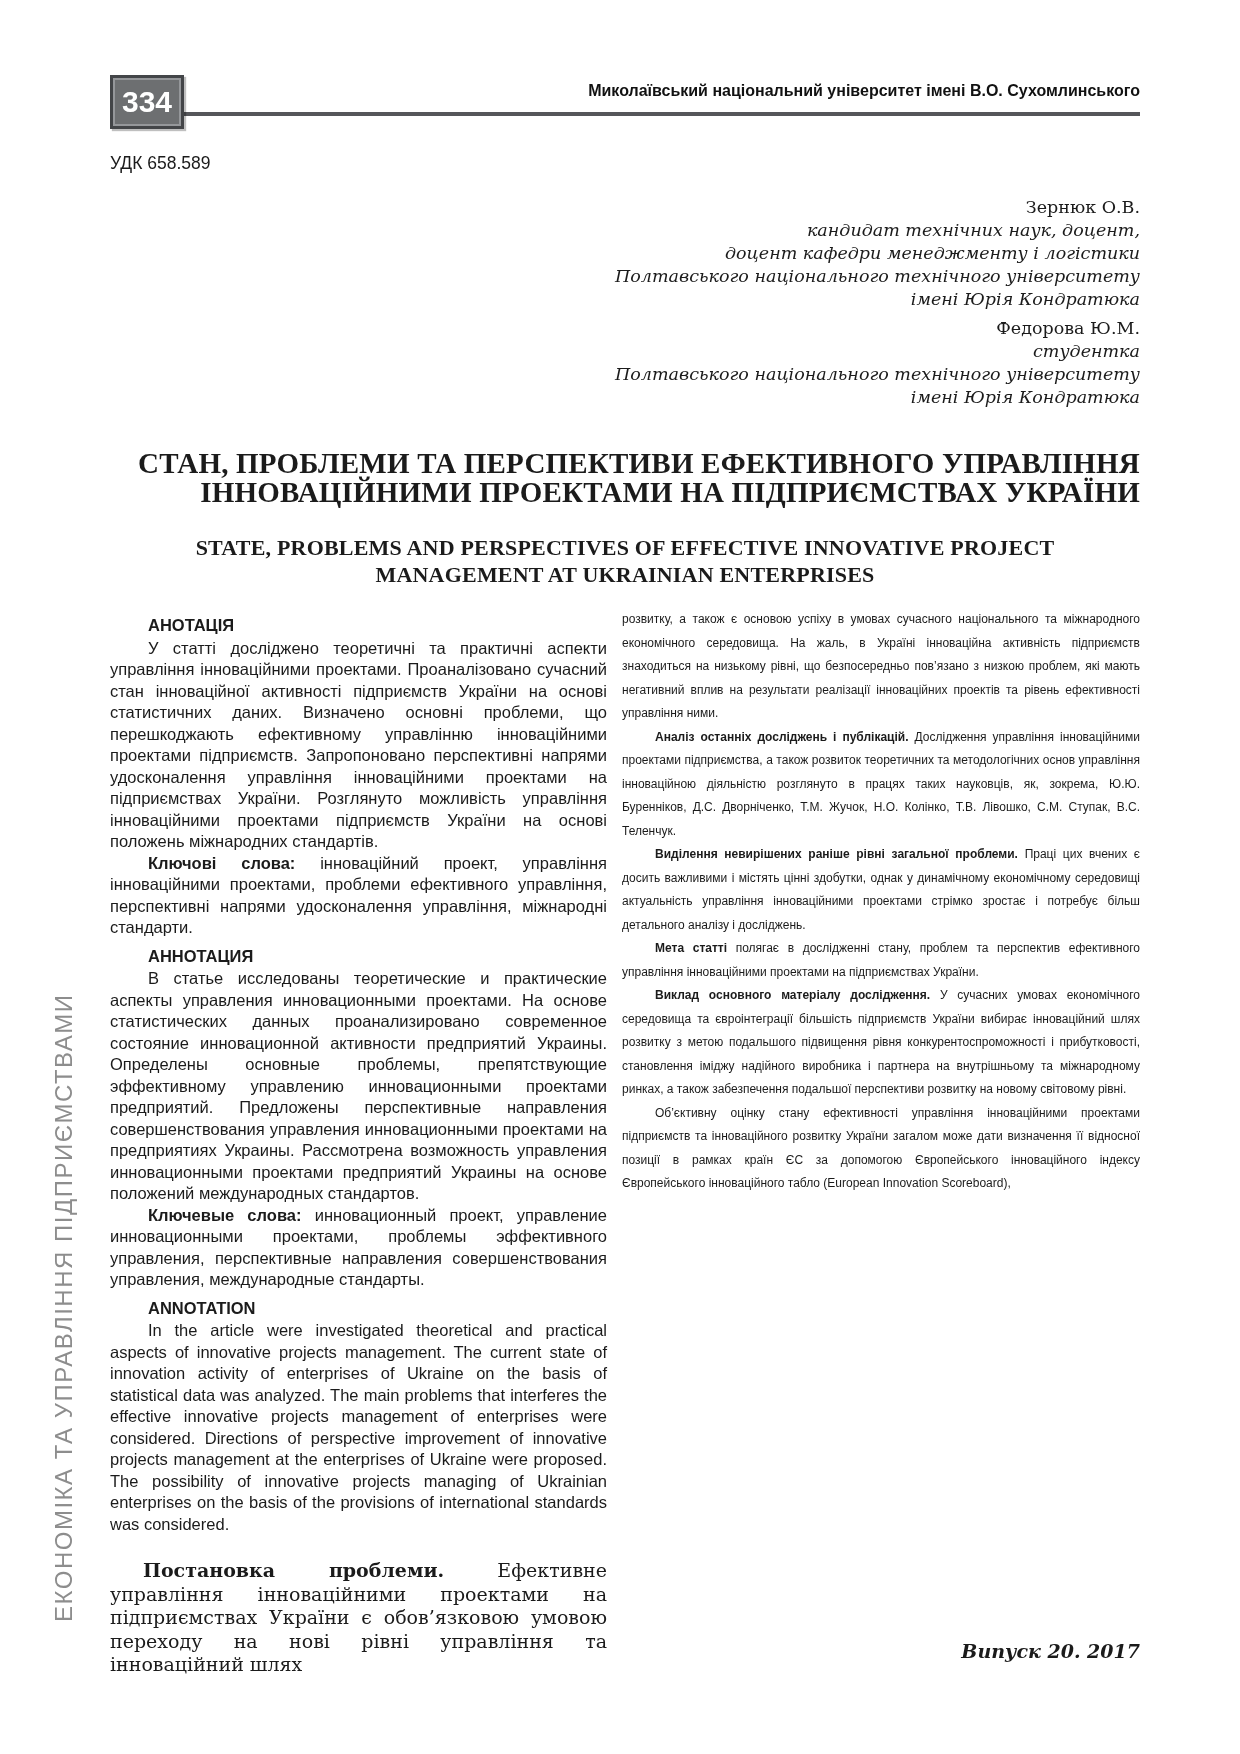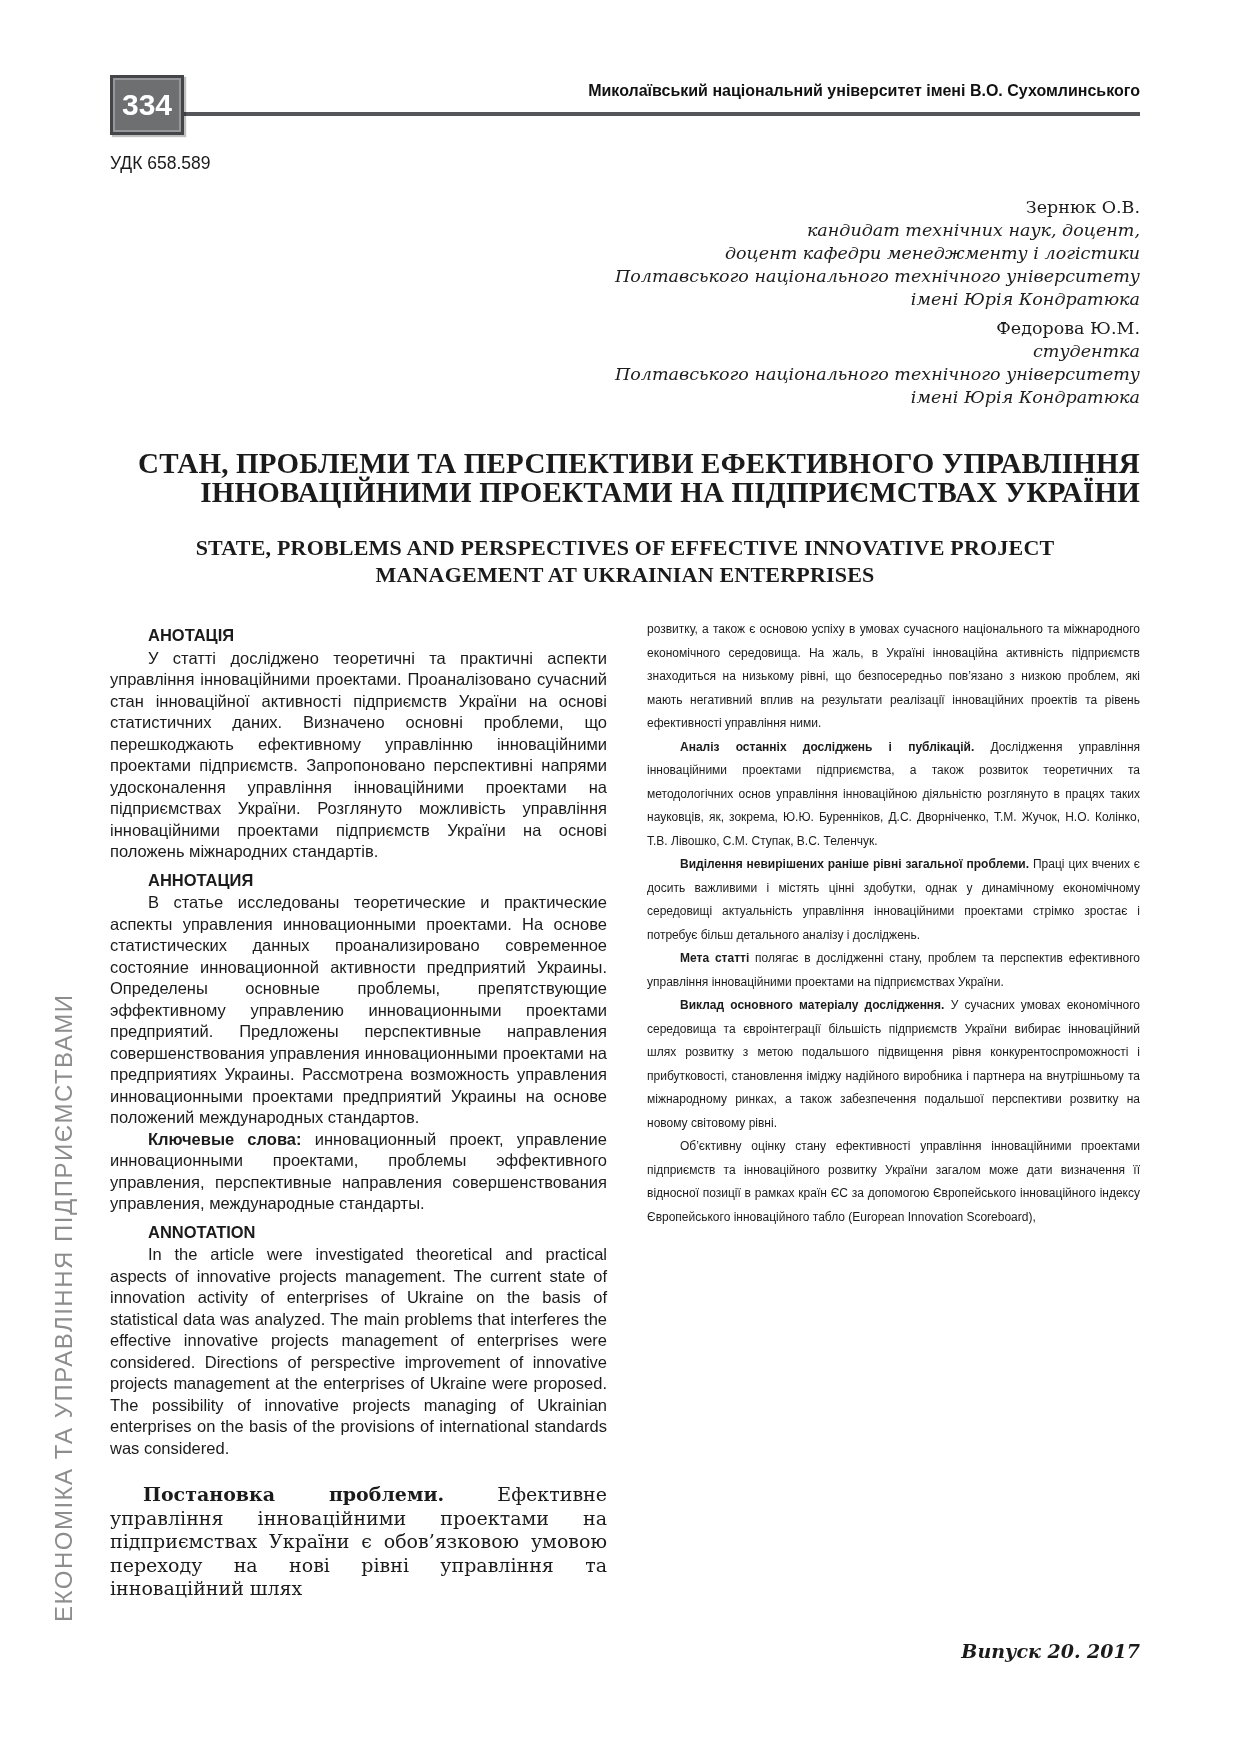--- a/index.html
+++ b/index.html
@@ -18,21 +18,21 @@
     font-size:24px; letter-spacing:1.5px; color:#8d8d8d;
   }
   .content { position:absolute; left:110px; top:75px; width:1030px; }
 
   .header-row { position:relative; height:46px; }
   .header-rule {
     position:absolute; left:3px; right:0; top:37px; height:4px;
     border-top:2px solid #55565a; border-bottom:2px solid #55565a;
   }
   .page-number-box {
-    position:absolute; left:0; top:0; width:74px; height:60px;
+    position:absolute; left:0; top:0; width:74px; height:54px;
     background:#6d6f71; border:3px solid #434548;
     box-shadow: inset 0 0 0 2px #95979a, 2px 2px 1px rgba(0,0,0,0.25);
     color:#ffffff; font-family:"Liberation Sans", sans-serif;
     font-size:30px; font-weight:bold;
     display:flex; align-items:center; justify-content:center;
   }
   .header-title {
     position:absolute; right:0; top:7px;
     font-family:"Liberation Sans", sans-serif;
     font-weight:bold; font-size:16px; color:#111;
@@ -49,21 +49,21 @@
     margin-top:40px; text-align:right;
     font-family:"Liberation Serif", serif; font-weight:bold;
     font-size:29px; line-height:29px; letter-spacing:0.2px;
   }
   .title-en {
     margin-top:27px; text-align:center;
     font-family:"Liberation Serif", serif; font-weight:bold;
     font-size:22px; line-height:27px; letter-spacing:0.2px;
   }
 
-  .columns { margin-top:30px; display:flex; gap:40px; }
+  .columns { margin-top:20px; display:flex; gap:15px; }
   .col-left {
     width:497px; flex:none;
     font-family:"Liberation Sans", sans-serif;
     font-size:16.5px; line-height:21.5px; text-align:justify;
   }
   .col-right {
     flex:1;
     font-family:Liberation Sans, sans-serif;
     font-size:12px; line-height:23.5px; text-align:justify;
   }
@@ -123,20 +123,21 @@
     <h1 class="title-uk">СТАН, ПРОБЛЕМИ ТА ПЕРСПЕКТИВИ ЕФЕКТИВНОГО УПРАВЛІННЯ ІННОВАЦІЙНИМИ ПРОЕКТАМИ НА ПІДПРИЄМСТВАХ УКРАЇНИ</h1>
     <h2 class="title-en">STATE, PROBLEMS AND PERSPECTIVES OF EFFECTIVE INNOVATIVE PROJECT MANAGEMENT AT UKRAINIAN ENTERPRISES</h2>
 
     <div class="columns">
 
       <div class="col-left">
 
         <div class="ann">
           <div class="ann-heading">АНОТАЦІЯ</div>
           <p class="ann-body">У статті досліджено теоретичні та практичні аспекти управління інноваційними проектами. Проаналізовано сучасний стан інноваційної активності підприємств України на основі статистичних даних. Визначено основні проблеми, що перешкоджають ефективному управлінню інноваційними проектами підприємств. Запропоновано перспективні напрями удосконалення управління інноваційними проектами на підприємствах України. Розглянуто можливість управління інноваційними проектами підприємств України на основі положень міжнародних стандартів.</p>
+          <p class="ann-keywords"><span class="kw-label">Ключові слова:</span><span> інноваційний проект, управління інноваційними проектами, проблеми ефективного управління, перспективні напрями удосконалення управління, міжнародні стандарти.</span></p>
         </div>
 
         <div class="ann">
           <div class="ann-heading">АННОТАЦИЯ</div>
           <p class="ann-body">В статье исследованы теоретические и практические аспекты управления инновационными проектами. На основе статистических данных проанализировано современное состояние инновационной активности предприятий Украины. Определены основные проблемы, препятствующие эффективному управлению инновационными проектами предприятий. Предложены перспективные направления совершенствования управления инновационными проектами на предприятиях Украины. Рассмотрена возможность управления инновационными проектами предприятий Украины на основе положений международных стандартов.</p>
           <p class="ann-keywords"><span class="kw-label">Ключевые слова:</span><span> инновационный проект, управление инновационными проектами, проблемы эффективного управления, перспективные направления совершенствования управления, международные стандарты.</span></p>
         </div>
 
         <div class="ann">
           <div class="ann-heading">ANNOTATION</div>

